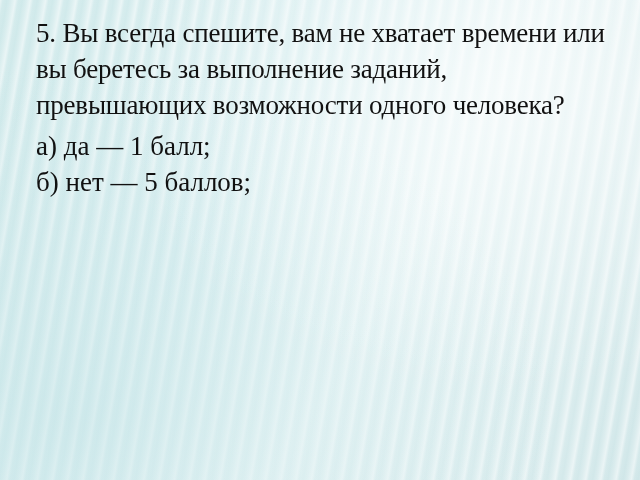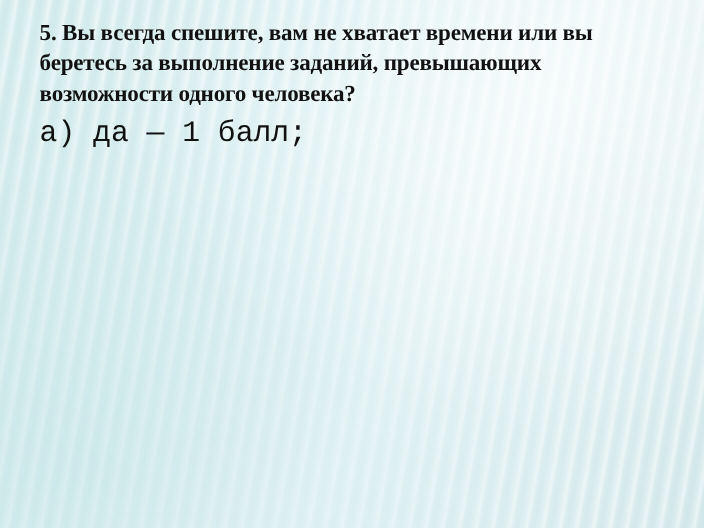--- a/index.html
+++ b/index.html
@@ -37,41 +37,41 @@
       radial-gradient(ellipse at 78% 18%, rgba(255,255,255,0.55) 0%, rgba(255,255,255,0) 55%),
       radial-gradient(ellipse at 12% 88%, rgba(190,225,228,0.45) 0%, rgba(255,255,255,0) 60%);
     pointer-events: none;
   }
   .content {
     position: relative;
     z-index: 2;
     padding: 16px 30px 0 36px;
   }
   .question {
-    font-weight: bold;
-    font-size: 21px;
+    font-weight: normal;
+    font-size: 27px;
     line-height: 1.33;
     color: #111111;
     margin: 0 0 2px 0;
     letter-spacing: -0.2px;
   }
   .answers {
     margin-top: 4px;
   }
   .answer {
     font-size: 27px;
     line-height: 1.34;
     color: #111111;
     font-weight: normal;
-    font-family: Liberation Mono, monospace;
   }
 </style>
 </head>
 <body>
 
 <div class="slide">
   <div class="content">
     <p class="question">5. Вы всегда спешите, вам не хватает времени или вы беретесь за выполнение заданий, превышающих возможности одного человека?</p>
     <div class="answers">
       <div class="answer">а) да — 1 балл;</div>
+      <div class="answer">б) нет — 5 баллов;</div>
     </div>
   </div>
 </div>
 
 </body></html>

